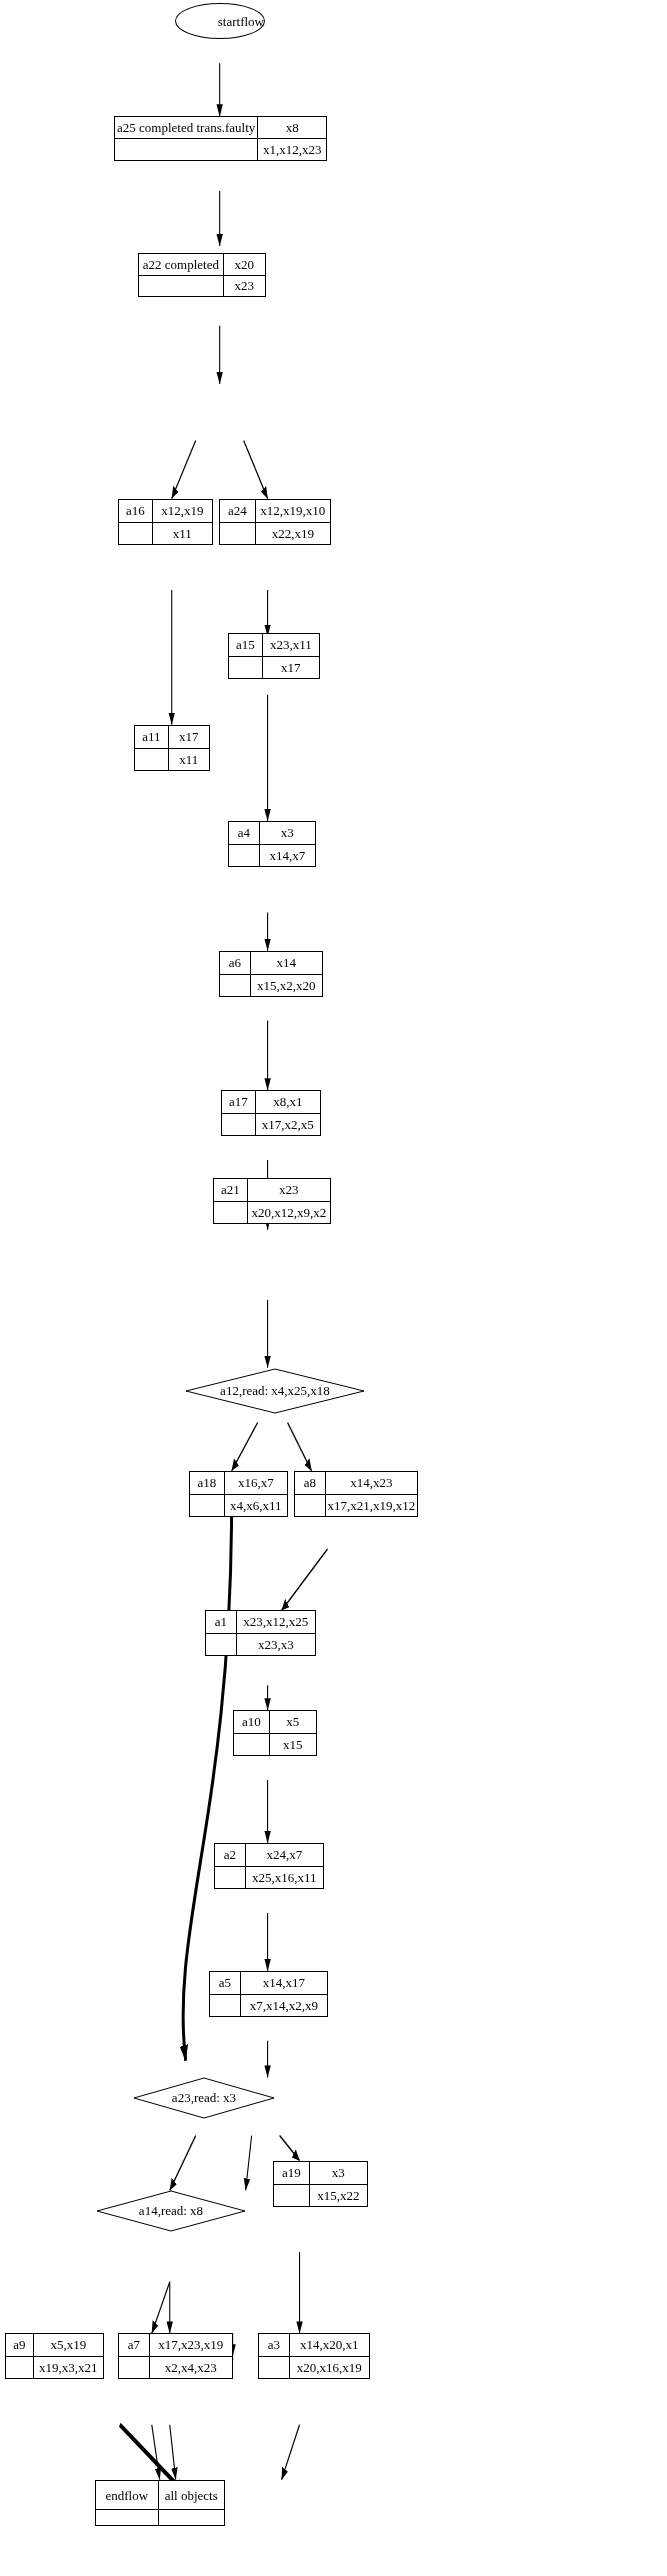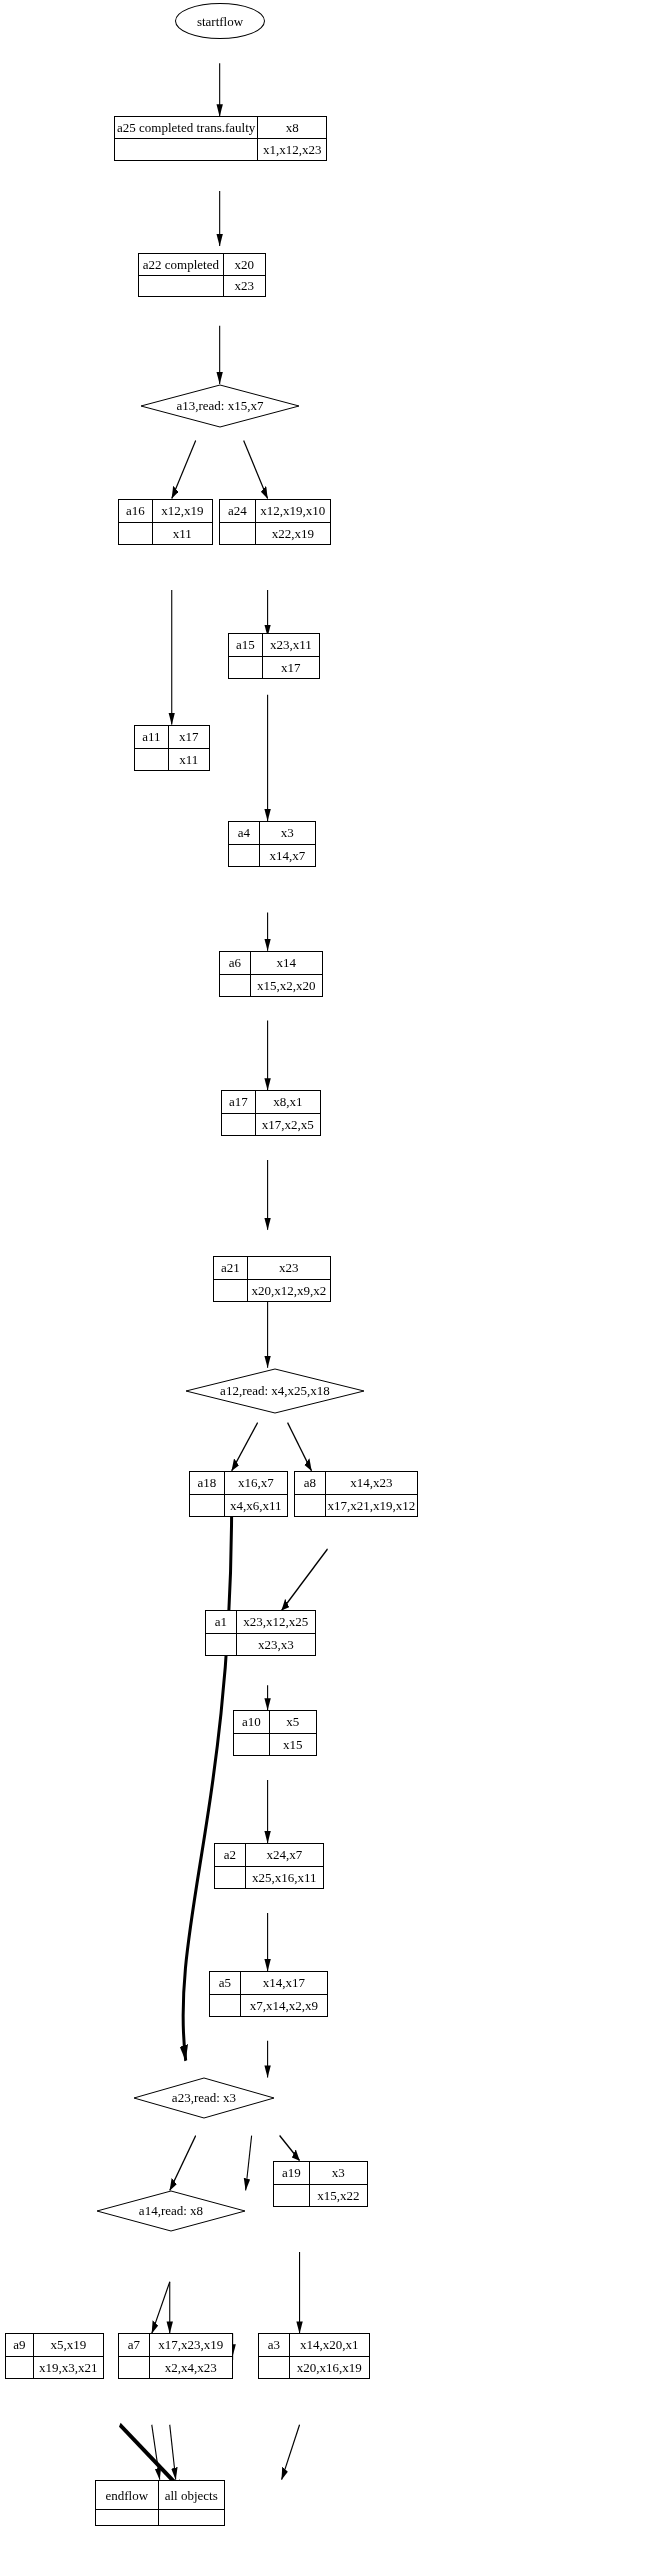--- a/index.html
+++ b/index.html
@@ -73,21 +73,21 @@
       <path d="M170,1459 L176,1492"></path>
       <path d="M300,1459 L282,1492"></path>
     </g>
     <g stroke="#000" fill="none" stroke-width="3.0" marker-end="url(#ahT)">
       <path d="M232,904 C232,1090 170,1160 186,1240"></path>
       <path d="M232,1404 L232,1420"></path>
       <path d="M120,1459 L185,1500"></path>
     </g>
   </svg>
 
-  <div class="node ellipse" style="left: 175px; top: 3.3px; width: 90px; height: 36px;">
+  <div class="node ellipse" style="left: 175px; top: 3.3px; width: 90px; height: 36px; justify-content: flex-end;">
     <span class="lbl">startflow</span>
   </div>
 
   <div class="node rec" style="left: 114px; top: 116px; width: 213px; height: 45px;">
     <div class="row">
       <div class="cell left lbl" style="width:144px;">a25  completed trans.faulty</div>
       <div class="cell lbl" style="width:68px;">x8</div>
     </div>
     <div class="row">
       <div class="cell left lbl" style="width:144px;"></div>
@@ -99,26 +99,20 @@
     <div class="row">
       <div class="cell left lbl" style="width:88px;">a22 completed</div>
       <div class="cell lbl" style="width:43px;text-align:center;">x20</div>
     </div>
     <div class="row">
       <div class="cell left lbl" style="width:88px;"></div>
       <div class="cell lbl" style="width:43px;">x23</div>
     </div>
   </div>
 
-  <div class="diamond-wrap" style="left: 140px; top: 384px; width: 160px; height: 44px;">
-    <svg viewBox="0 0 160 44" width="160" height="44">
-      <polygon points="80,1 159,22 80,43 1,22" fill="#fff" stroke="#000" stroke-width="1"></polygon>
-    </svg>
-    <span class="dtext">a13,read: x15,x7</span>
-  </div>
 
   <div class="node rec" style="left: 118px; top: 499px; width: 95px; height: 46px;">
     <div class="row">
       <div class="cell left lbl" style="width:34px;">a16</div>
       <div class="cell lbl" style="width:60px;">x12,x19</div>
     </div>
     <div class="row">
       <div class="cell left lbl" style="width:34px;"></div>
       <div class="cell lbl" style="width:60px;">x11</div>
     </div>
@@ -183,21 +177,21 @@
     <div class="row">
       <div class="cell left lbl" style="width:34px;">a17</div>
       <div class="cell lbl" style="width:65px;">x8,x1</div>
     </div>
     <div class="row">
       <div class="cell left lbl" style="width:34px;"></div>
       <div class="cell lbl" style="width:65px;">x17,x2,x5</div>
     </div>
   </div>
 
-  <div class="node rec" style="left: 213px; top: 1256px; width: 118px; height: 46px;">
+  <div class="node rec" style="left: 213px; top: 1178px; width: 118px; height: 46px;">
     <div class="row">
       <div class="cell left lbl" style="width:34px;">a21</div>
       <div class="cell lbl" style="width:83px;">x23</div>
     </div>
     <div class="row">
       <div class="cell left lbl" style="width:34px;"></div>
       <div class="cell lbl" style="width:83px;">x20,x12,x9,x2</div>
     </div>
   </div>
 

